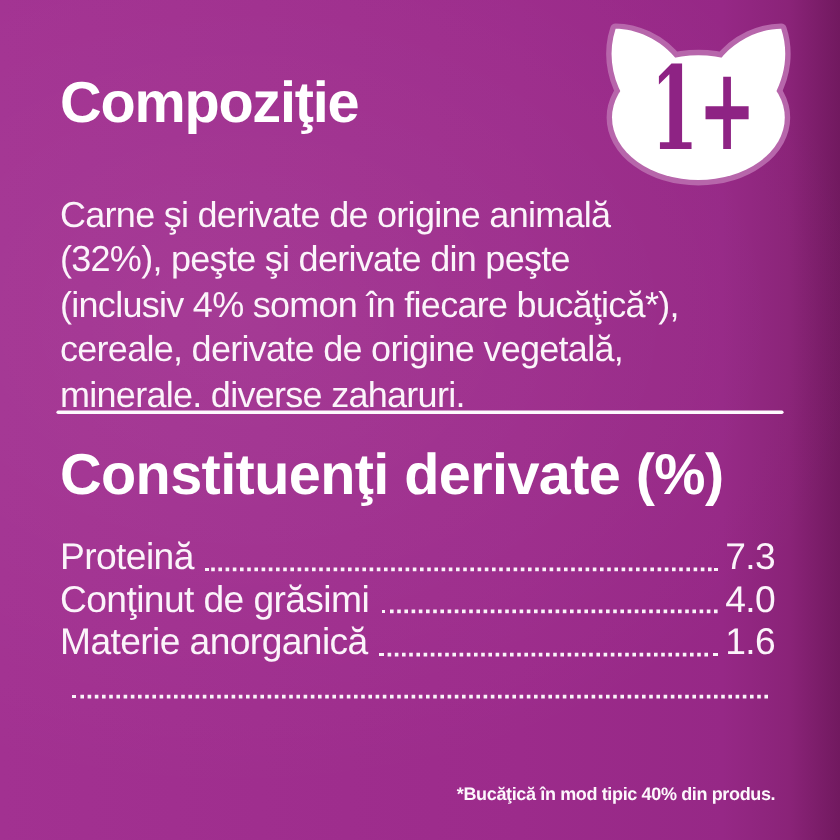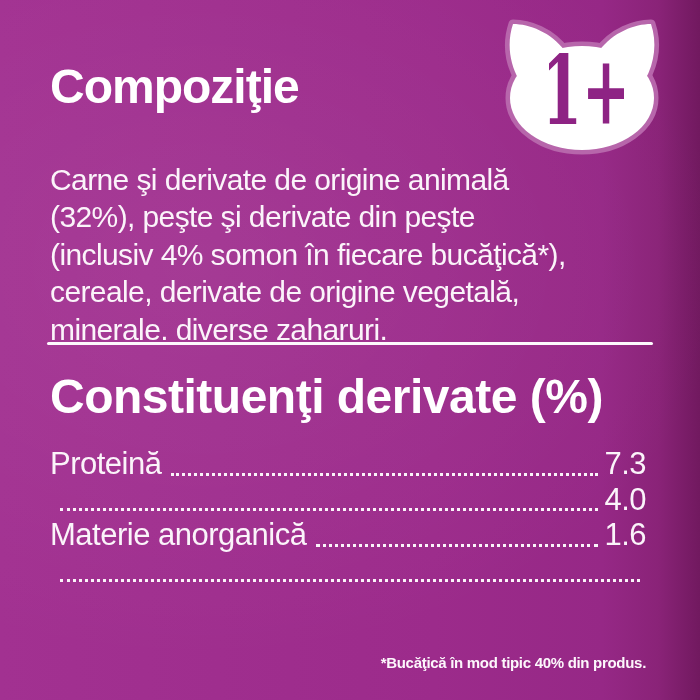--- a/index.html
+++ b/index.html
@@ -138,20 +138,21 @@
 
   <h2 class="title2">Constituenţi derivate (%)</h2>
 
   <div class="analytic-list">
     <div class="analytic-row">
       <span class="label">Proteină</span>
       <span class="leader"></span>
       <span class="value">7.3</span>
     </div>
     <div class="analytic-row">
+      <span class="label">Conţinut de grăsimi</span>
       <span class="leader"></span>
       <span class="value">4.0</span>
     </div>
     <div class="analytic-row">
       <span class="label">Materie anorganică</span>
       <span class="leader"></span>
       <span class="value">1.6</span>
     </div>
     <div class="analytic-row">
       <span class="leader"></span>

